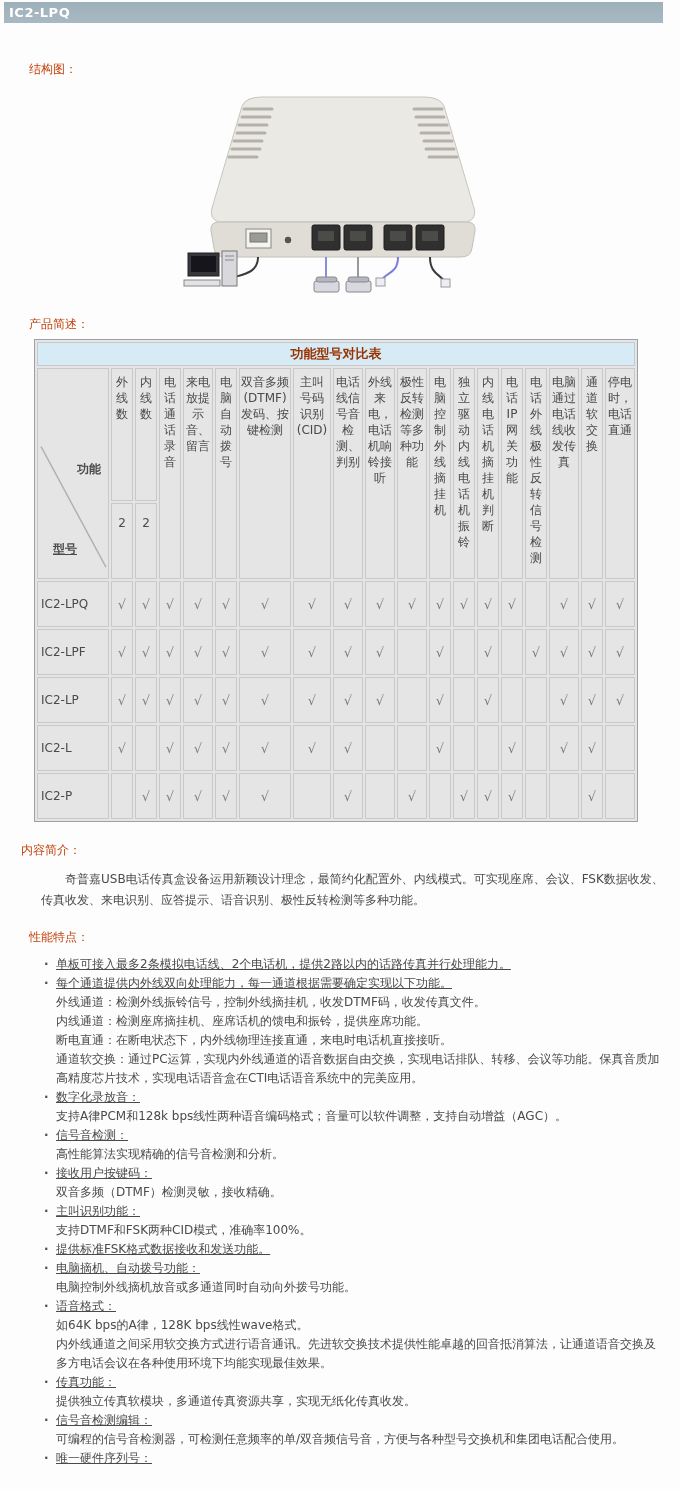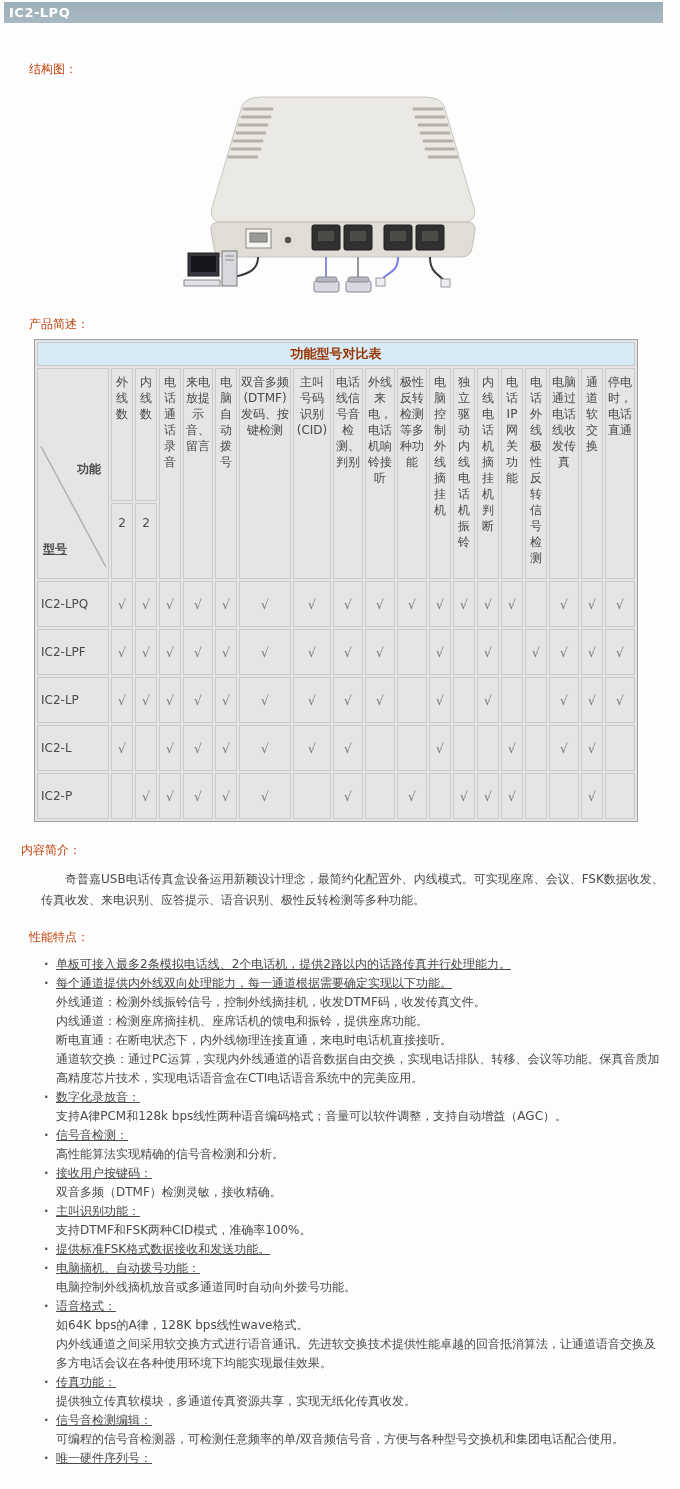--- a/index.html
+++ b/index.html
@@ -14,21 +14,21 @@
 
   
   #cmp{border-collapse:separate;border-spacing:2px;table-layout:fixed;margin:6px 0 0 34px;border:1px solid #9aa0a6;background:#e5e5e5;font-size:12px;color:#4a4a4a;}
   #cmp td{border:1px solid #c9c9c9;box-sizing:border-box;overflow:hidden;}
   #cmp .t-title{height:24px;background:#d7ebf6;color:#993300;font-weight:bold;font-size:13px;text-align:center;border:1px solid #c9c9c9;}
   #cmp .hcell{vertical-align:top;text-align:center;padding:5px 1px 2px 1px;line-height:16px;height:133px;}
   #cmp .subcell{vertical-align:top;text-align:center;padding-top:12px;height:76px;}
   #cmp .corner{position:relative;margin-left:40px;}
   #cmp .corner svg{position:absolute;left:0;top:0;width:100%;height:100%;}
   #cmp .corner .fn{position:absolute;right:7px;top:92px;font-weight:bold;}
-  #cmp .corner .mod{position:absolute;left:5px;top:172px;font-weight:bold;text-decoration:underline;}
+  #cmp .corner .mod{position:absolute;left:15px;top:172px;font-weight:bold;text-decoration:underline;}
   #cmp .drow td{height:46px;}
   #cmp .model{padding-left:3px;vertical-align:middle;}
   #cmp .check{text-align:center;vertical-align:middle;color:#7d7d7d;font-size:13px;}
 
   .intro-p{margin:10px 16px 0 41px;text-indent:24px;line-height:21px;}
   #features{margin:9px 14px 0 29px;line-height:19px;}
   .f-title{position:relative;padding-left:27px;text-decoration:underline;}
   .f-title::before{content:"\00B7";position:absolute;left:15px;font-weight:bold;color:#4a4a4a;}
   .f-detail{padding-left:27px;}
 </style>

